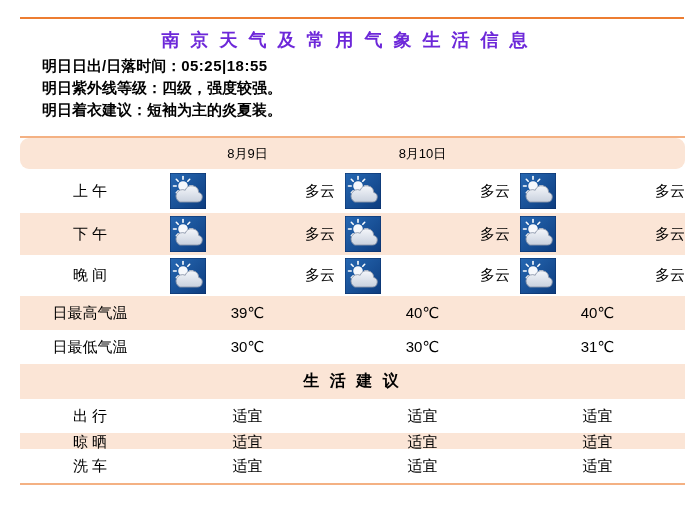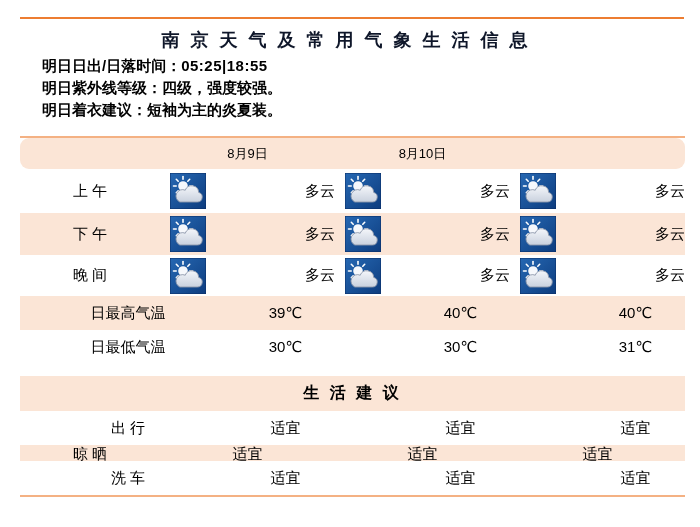--- a/index.html
+++ b/index.html
@@ -7,47 +7,47 @@
     width:700px;height:527px;background:#ffffff;overflow:hidden;
     font-family:"Liberation Sans","DejaVu Sans",sans-serif;color:#000;
     -webkit-font-smoothing:antialiased;
   }
   .page{position:relative;width:700px;height:527px;}
   .top-rule{
     margin:17px 16px 0 20px;height:2px;background:var(--accent-orange,#ED7D31);
   }
   h1.title{
     margin:8px 0 0;text-align:center;font-size:18px;font-weight:bold;
-    letter-spacing:11px;line-height:26px;color:#0f172a;
+    letter-spacing:11px;line-height:26px;color:#6d28d9;
   }
   .info{margin:2px 0 0 22px;}
   .info p{margin:0;font-size:15px;font-weight:bold;line-height:22px;padding-left:20px;}
   .info .val{font-family:"Liberation Sans","DejaVu Sans",sans-serif;letter-spacing:0.5px;}
   .wtable{
     margin:15px 15px 0 20px;width:665px;
     border-top:2px solid var(--border-orange,#F4B183);
     border-bottom:2px solid var(--border-orange,#F4B183);
   }
   .row{align-items:center;}
   .peach{background:var(--row-peach,#FBE5D6);}
   .grid4{display:grid;grid-template-columns:140px 175px 175px 175px;align-items:center;}
   .grid7{display:grid;grid-template-columns:140px 58px 117px 58px 117px 58px 117px;align-items:center;}
   .h-header{height:31px;border-radius:9px;}
   .h-morning{height:44px;}
   .h-afternoon{height:42px;}
   .h-evening{height:41px;}
-  .h-34{height:34px;padding-left:38px;}
+  .h-34{height:34px;}
   .h-section{height:35px;}
   .h-33{height:16px;}
   .date-cell{text-align:center;font-size:13px;}
   .label-cell{text-align:center;font-size:15px;white-space:pre;}
   .icon-cell{display:flex;align-items:center;padding-left:10px;}
   .wval{font-size:15px;text-align:right;padding-left:24px;}
   .cval{font-size:15px;text-align:center;}
-  .section-row{display:flex;justify-content:center;align-items:center;margin-top:12px;}
+  .section-row{display:flex;justify-content:center;align-items:center;}
   .section-title{font-size:16px;font-weight:bold;letter-spacing:3px;white-space:pre;}
   .wicon{width:36px;height:36px;display:block;}
 </style>
 </head>
 <body>
 
 <div class="page">
 
   <div class="top-rule"></div>
 

